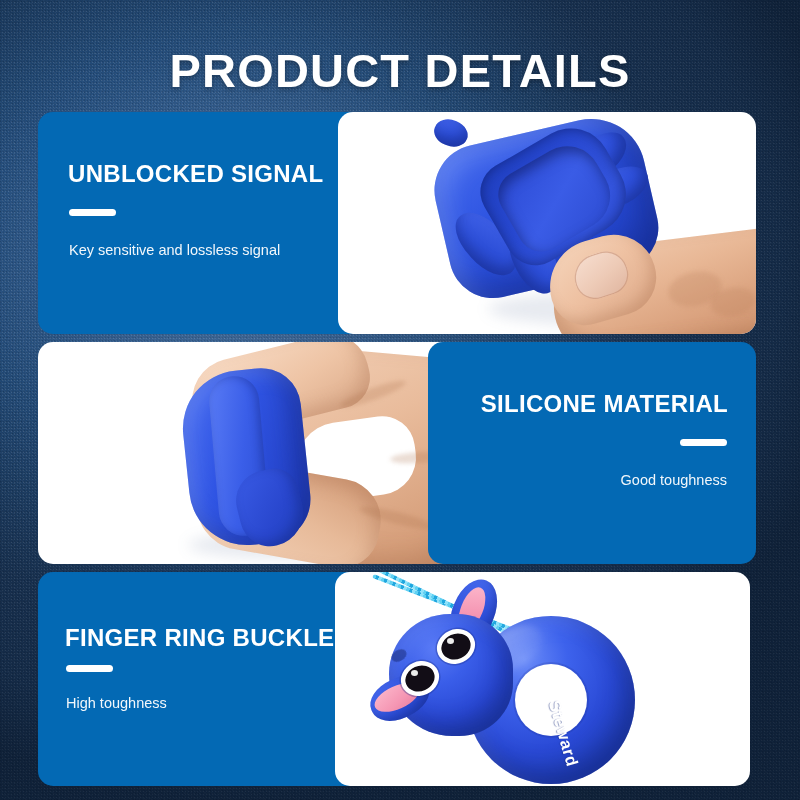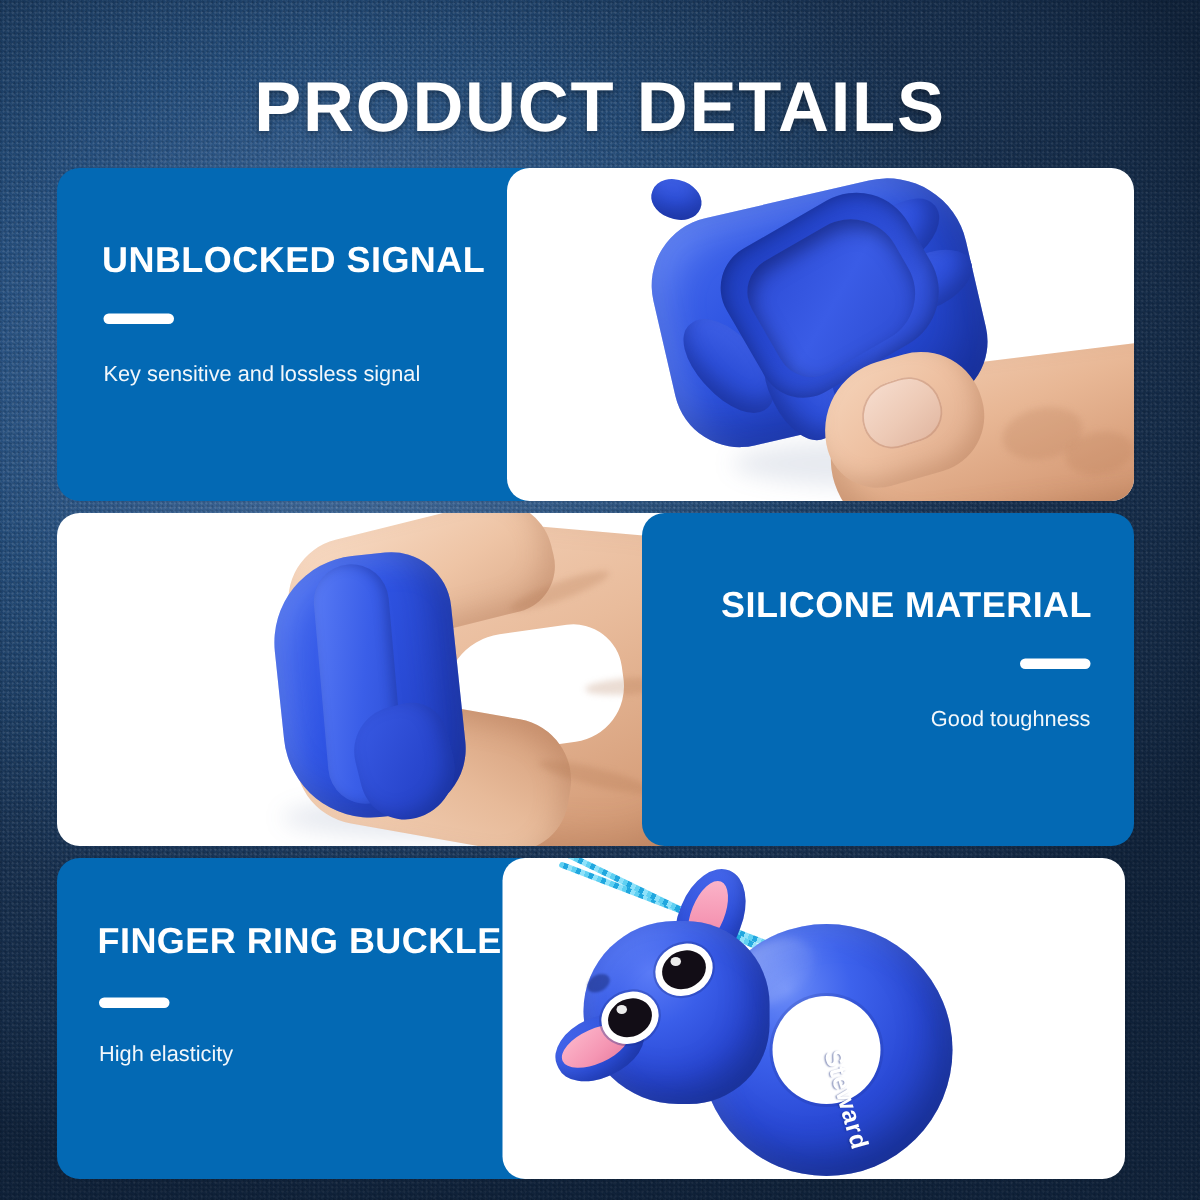--- a/index.html
+++ b/index.html
@@ -112,21 +112,21 @@
   #row2 .photo-panel{ left:0; top:0; width:420px; height:222px; }
   #row2 .blue-panel { left:390px; top:0; width:328px; height:222px; }
   #row2 .card-title { right:28px; top:48px; }
   #row2 .card-rule  { right:29px; top:97px; }
   #row2 .card-sub   { right:29px; top:130px; }
 
   
   #row3 { left:38px; top:572px; width:712px; height:214px; }
   #row3 .blue-panel { left:0; top:0; width:332px; height:214px; }
   #row3 .photo-panel{ left:297px; top:0; width:415px; height:214px; }
-  #row3 .card-title { left:27px; top:42px; }
+  #row3 .card-title { left:27px; top:52px; }
   #row3 .card-rule  { left:28px; top:93px; }
   #row3 .card-sub   { left:28px; top:123px; }
 
   
   .scene { position:absolute; inset:0; overflow:hidden; }
 
   
   #p1-hand {
     position:absolute; left:215px; top:128px;
     width:230px; height:110px;
@@ -483,16 +483,16 @@
         <div id="p3-nose"></div>
         <div class="p3-eye" id="p3-eye-a"></div>
         <div class="p3-eye" id="p3-eye-b"></div>
         <div class="p3-glint" id="p3-gl-a"></div>
         <div class="p3-glint" id="p3-gl-b"></div>
       </div>
     </div>
 
     <div class="card-title">FINGER RING BUCKLE</div>
     <div class="card-rule"></div>
-    <div class="card-sub">High elasticity</div>
+    <div class="card-sub">High toughness</div>
   </div>
 
 </div>
 
 </body></html>

